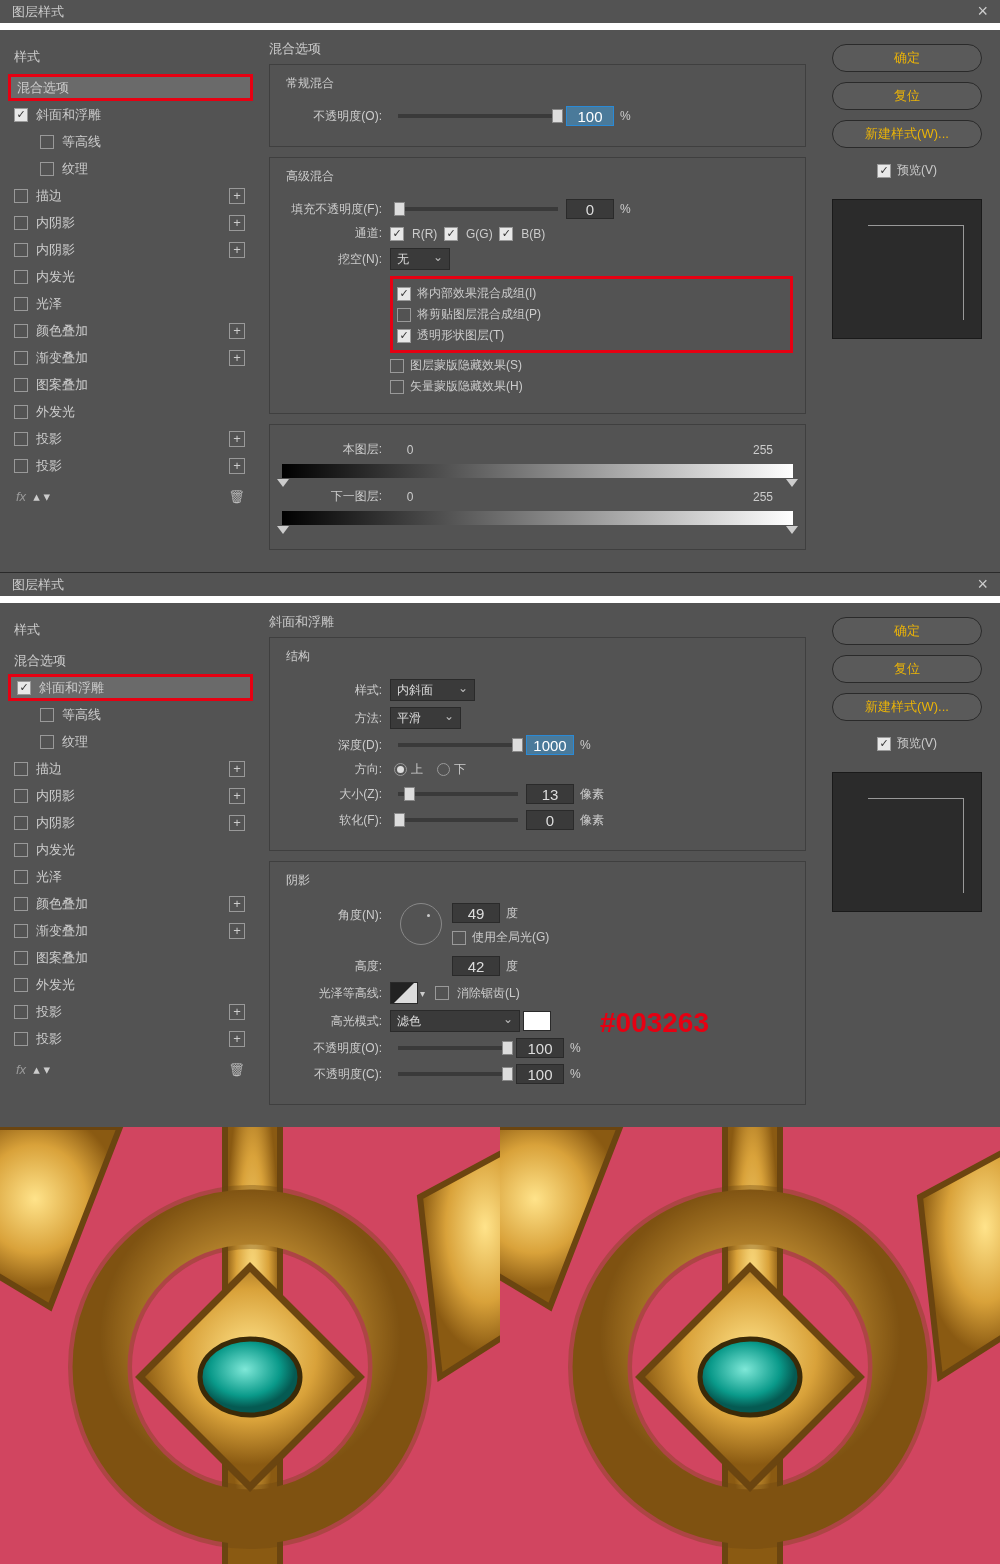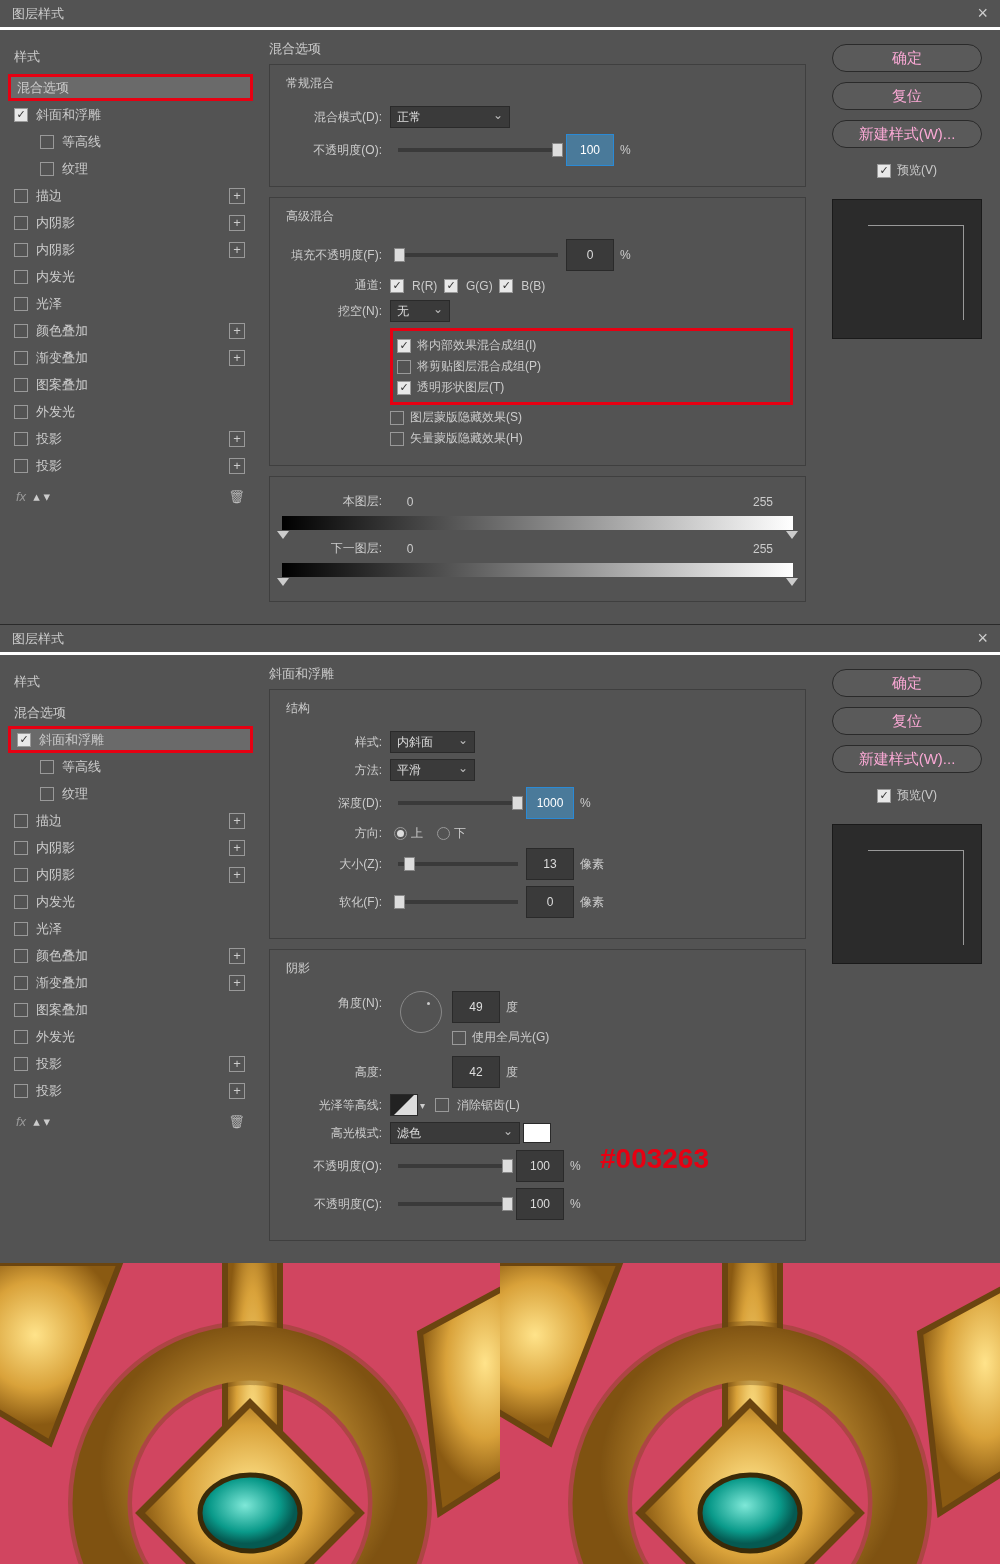--- a/index.html
+++ b/index.html
@@ -1,18 +1,18 @@
 <!DOCTYPE html>
 <html><head>
 <meta charset="utf-8">
 <style>
 *{box-sizing:border-box;margin:0;padding:0;font-family:"Microsoft YaHei",sans-serif}
 body{background:#535353;width:1000px}
 .dialog{background:#535353;color:#ccc;font-size:13px;position:relative}
-.titlebar{height:30px;display:flex;align-items:center;padding:0 12px;justify-content:space-between;border-bottom:3px solid #ffffff}
+.titlebar{height:30px;display:flex;align-items:center;padding:0 12px;justify-content:space-between;border-bottom:7px solid #ffffff}
 .close-x{font-size:18px;color:#ccc;cursor:pointer}
 .dialog-body{display:flex;padding:10px 8px 12px 8px;gap:10px}
 .left-col{width:245px}
 .styles-hdr{padding:8px 6px;font-size:13px}
 .style-list{}
 .style-item{display:flex;align-items:center;justify-content:space-between;padding:5px 8px 5px 6px;height:27px}
 .style-item.sel{background:#6a6a6a}
 .style-item.sub{padding-left:32px}
 .cb{width:14px;height:14px;border:1px solid #999;display:inline-flex;align-items:center;justify-content:center;margin-right:8px;font-size:11px;line-height:1}
 .cb.on{background:#e8e8e8;color:#333}
@@ -25,31 +25,31 @@
 .mid-col{flex:1;padding:0 6px}
 .section-title{font-size:13px;margin:0 0 6px 0}
 .fieldset{border:1px solid #3f3f3f;padding:10px 12px 14px 12px;margin-bottom:10px}
 .fieldset>.fs-title{margin:-18px 0 8px 0;background:#535353;display:inline-block;padding:0 4px;font-size:12px}
 .row{display:flex;align-items:center;margin:6px 0;font-size:12px}
 .row .lab{width:108px;text-align:right;padding-right:8px}
 .select{background:#3a3a3a;color:#ddd;border:1px solid #2a2a2a;height:22px;padding:0 22px 0 6px;position:relative;display:inline-flex;align-items:center}
 .select::after{content:"⌄";position:absolute;right:6px;top:1px;color:#bbb}
 .slider{flex:1;height:4px;background:#3a3a3a;position:relative;margin:0 8px;max-width:160px}
 .slider .thumb{position:absolute;top:-5px;width:11px;height:14px;background:#ddd;border:1px solid #888}
-.numbox{width:48px;height:32px;background:#3a3a3a;border:1px solid #2a2a2a;color:#ddd;text-align:left;font-size:12px;display:inline-flex;align-items:center;justify-content:center}
+.numbox{width:48px;height:20px;background:#3a3a3a;border:1px solid #2a2a2a;color:#ddd;text-align:left;font-size:15px;display:inline-flex;align-items:center;justify-content:center}
 .numbox.hl{background:#4a7a9a;border:1px solid #2a8ad6;color:#fff}
 .pct{margin-left:6px;font-size:12px}
 .check-row{display:flex;align-items:center;margin:4px 0;font-size:12px}
 .check-row .cb{margin-right:6px}
 .red-group{border:3px solid #e60012;padding:2px 4px;margin:4px 0}
 .grad-bar{height:14px;background:linear-gradient(to right,#000,#fff);position:relative;margin:2px 0 10px 0}
 .tri{position:absolute;width:0;height:0;border-left:6px solid transparent;border-right:6px solid transparent}
 .tri.bot{border-top:8px solid #ccc;bottom:-9px}
 .right-col{width:170px;display:flex;flex-direction:column;align-items:center;gap:10px;padding-top:4px}
-.btn{width:150px;height:28px;border:1px solid #2a2a2a;background:#5a5a5a;color:#f9a8d4;border-radius:14px;display:flex;align-items:center;justify-content:center;font-size:15px;cursor:pointer}
+.btn{width:150px;height:28px;border:1px solid #2a2a2a;background:#5a5a5a;color:#eab308;border-radius:14px;display:flex;align-items:center;justify-content:center;font-size:13px;cursor:pointer}
 .preview-box{width:150px;height:140px;background:#2b2b2b;border:1px solid #1a1a1a;position:relative;margin-top:6px}
 .preview-box::before{content:"";position:absolute;left:35px;top:25px;width:95px;height:1px;background:#999}
 .preview-box::after{content:"";position:absolute;left:130px;top:25px;width:1px;height:95px;background:#999}
 .radio{width:13px;height:13px;border-radius:50%;border:1px solid #999;display:inline-flex;align-items:center;justify-content:center;margin:0 4px}
 .radio.on::after{content:"";width:7px;height:7px;border-radius:50%;background:#ddd}
 .angle-ring{width:42px;height:42px;border:1px solid #888;border-radius:50%;position:relative;margin:0 10px}
 .angle-ring::after{content:"";position:absolute;width:3px;height:3px;background:#ccc;border-radius:50%;left:26px;top:10px}
 .swatch{width:28px;height:20px;border:1px solid #2a2a2a;display:inline-block}
 .contour-sw{width:28px;height:22px;background:linear-gradient(135deg,#222 49%,#ddd 51%);border:1px solid #2a2a2a;display:inline-block}
 .small-btn{padding:4px 14px;background:#5a5a5a;border:1px solid #2a2a2a;color:#ddd;border-radius:12px;font-size:12px;cursor:pointer}
@@ -142,24 +142,20 @@
         <span><span class="ico">fx</span>&nbsp;&nbsp;<span>▴</span>&nbsp;<span>▾</span></span>
         <span class="trash">🗑</span>
       </div>
     </div>
 
     <div class="mid-col">
       <div class="section-title">混合选项</div>
       <div class="fieldset">
         <div class="fs-title">常规混合</div>
         <div class="row">
-            <span class="lab">混合模式(D):</span>
-            <span class="select" style="width:120px">正常</span>
-          </div>
-        <div class="row">
             <span class="lab">不透明度(O):</span>
             <span class="slider">
               <span class="thumb" style="left:calc(100% - 6px)"></span>
             </span>
             <span class="numbox hl">100</span>
             <span class="pct">%</span>
           </div>
       </div>
       <div class="fieldset">
         <div class="fs-title">高级混合</div>
@@ -327,21 +323,21 @@
     <div class="mid-col" style="position:relative">
       <div class="section-title">斜面和浮雕</div>
       <div class="fieldset">
         <div class="fs-title">结构</div>
         <div class="row">
             <span class="lab">样式:</span>
             <span class="select" style="width:85px">内斜面</span>
           </div>
         <div class="row">
             <span class="lab">方法:</span>
-            <span class="select" style="width:85px">平滑</span>
+            <span class="select" style="width:71px">平滑</span>
           </div>
         <div class="row">
             <span class="lab">深度(D):</span>
             <span class="slider" style="max-width:120px">
               <span class="thumb" style="left:calc(100% - 6px)"></span>
             </span>
             <span class="numbox hl">1000</span>
             <span class="pct">%</span>
           </div>
         <div class="row"><span class="lab">方向:</span><span class="radio on"></span><span>上</span>&nbsp;&nbsp;&nbsp;<span class="radio"></span><span>下</span></div>

